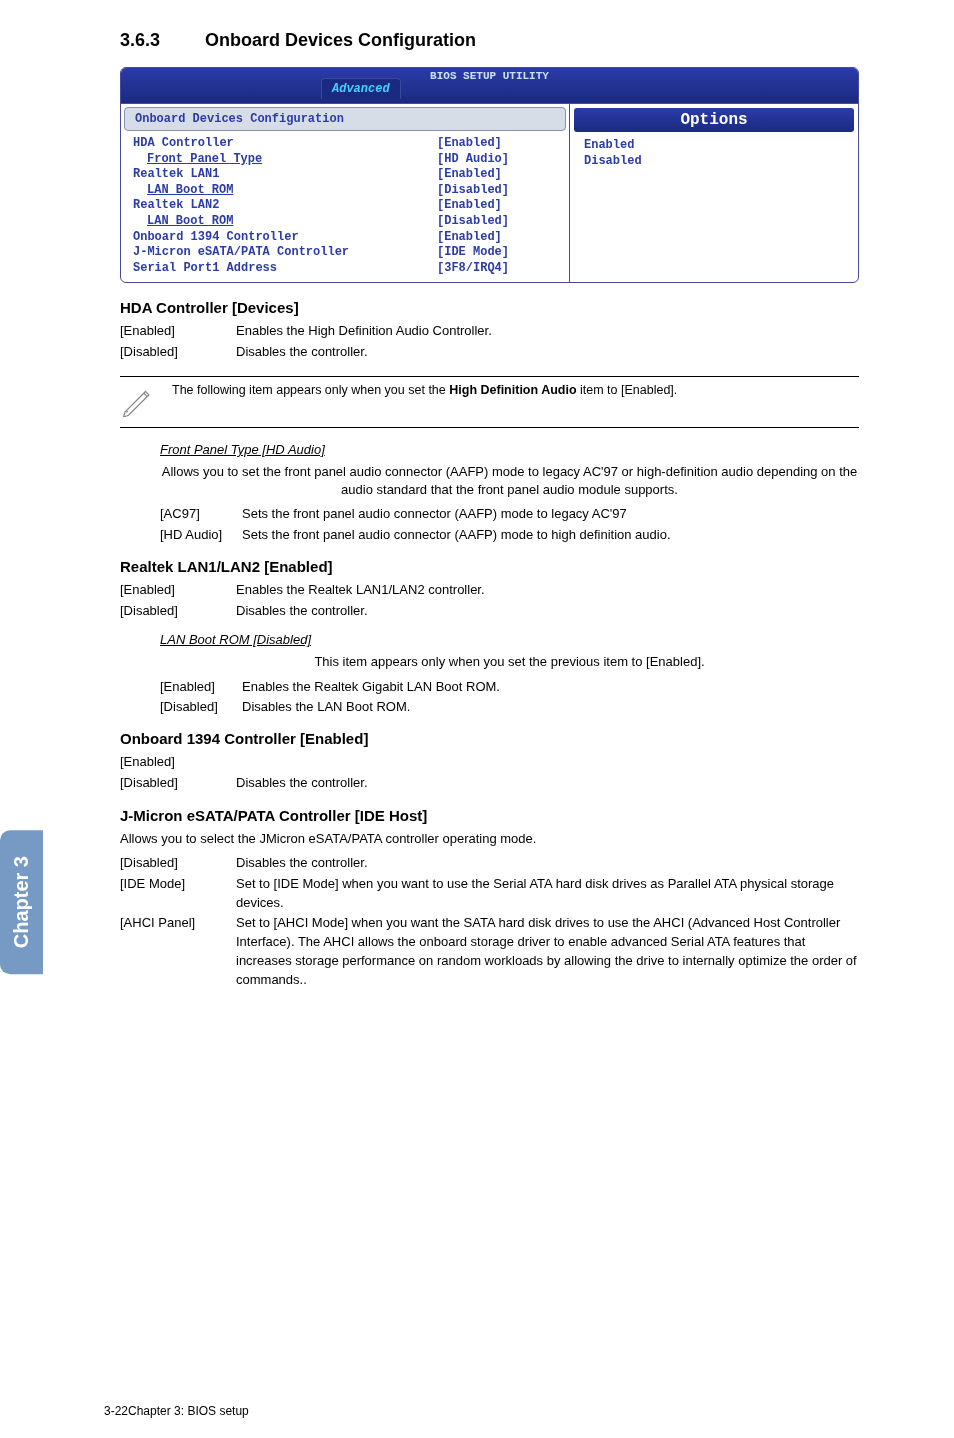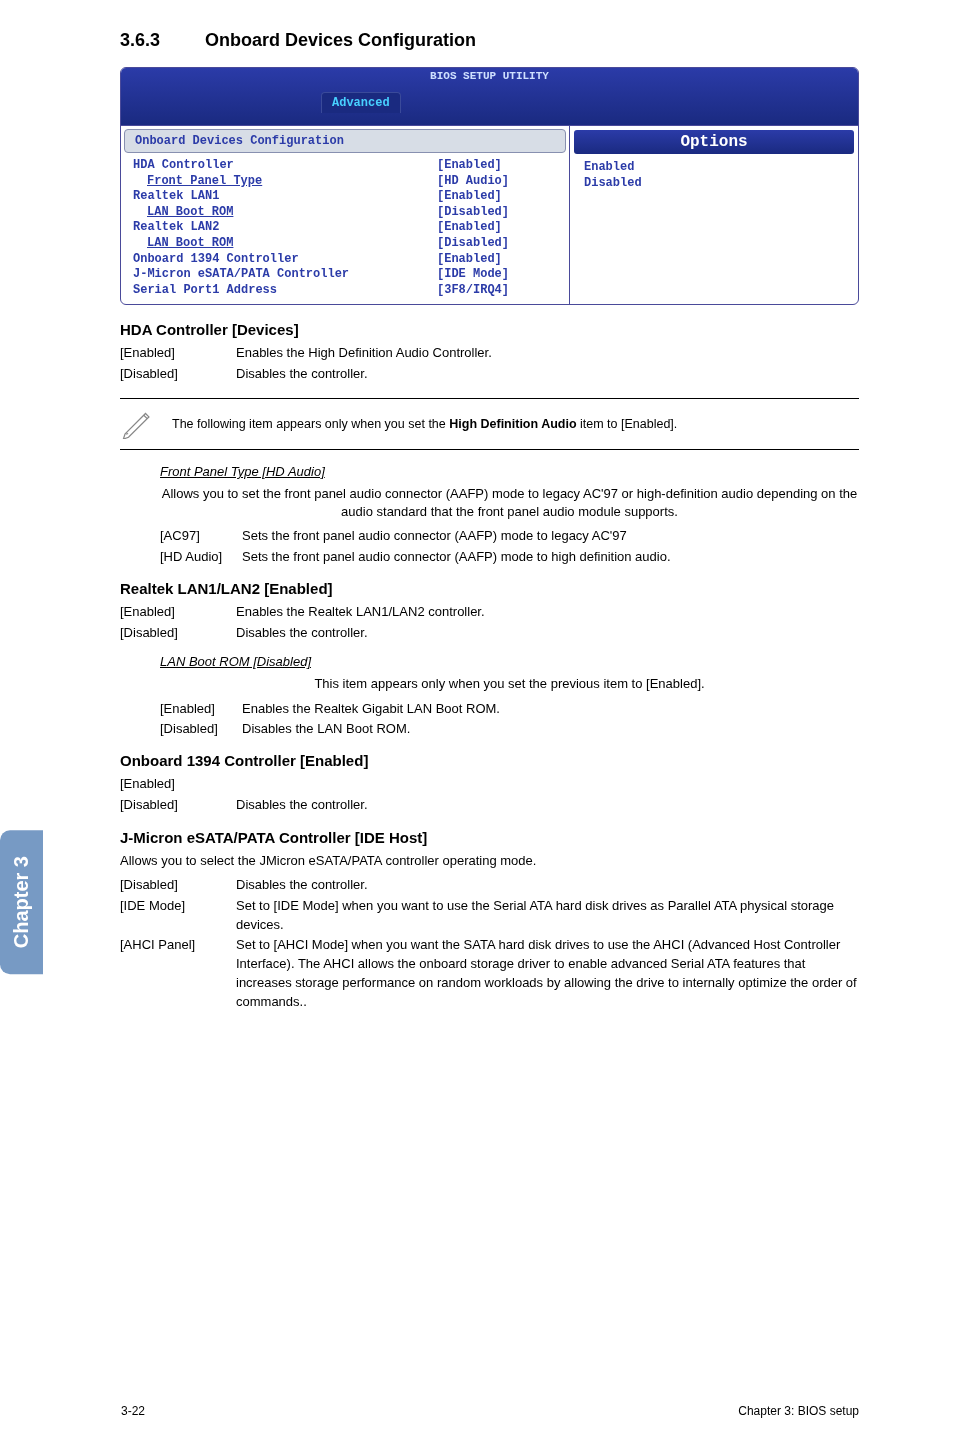--- a/index.html
+++ b/index.html
@@ -31,34 +31,35 @@
       border-radius: 6px;
       margin-bottom: 16px;
     }
     .bios-header {
       background: linear-gradient(#2b3ba8, #1a2a80);
       color: #fff;
       font-family: "Courier New", monospace;
       font-weight: bold;
       font-size: 12px;
       position: relative;
-      height: 57px;
+      height: 35px;
       border-radius: 5px 5px 0 0;
     }
     .bios-title {
       text-align: center;
       padding-top: 2px;
       color: #cfe0ff;
       font-size: 11px;
     }
     .bios-tabs {
       display: flex;
       padding-left: 200px;
       position: absolute;
-      bottom: 12px;
+      bottom: 4px;
+      font-style: italic;
     }
     .bios-tab {
       color: #48d0ff;
       font-family: "Courier New", monospace;
       font-size: 12px;
       font-weight: bold;
       padding: 3px 10px;
       border: 1px solid #3a4a9a;
       border-bottom: none;
       background: #1a2a80;
@@ -126,21 +127,21 @@
     .def-term {
       width: 116px;
       flex-shrink: 0;
     }
     .def-desc {
       flex: 1;
     }
 
     .note-block {
       display: flex;
-      align-items: center;
+      align-items: flex-start;
       border-top: 1px solid #000;
       border-bottom: 1px solid #000;
       padding: 6px 0;
       margin: 14px 0 14px 0;
       gap: 18px;
     }
     .note-icon svg { width: 34px; height: 34px; }
     .note-text {
       font-size: 12.5px;
       flex: 1;
@@ -187,24 +188,23 @@
       font-size: 20px;
       border-radius: 0 10px 10px 0;
       padding: 26px 10px;
       writing-mode: vertical-rl;
       transform: rotate(180deg);
     }
 
     .footer {
       position: absolute;
       bottom: 20px;
-      left: 121px;
+      left: 104px;
       right: 95px;
       display: flex;
-      justify-content: space-between;
       font-size: 12px;
     }
     .spacer { height: 10px; }
   </style>
 </head>
 <body>
 
 <h2 class="section-heading">
   <span class="section-number">3.6.3</span>
   <span>Onboard Devices Configuration</span>

